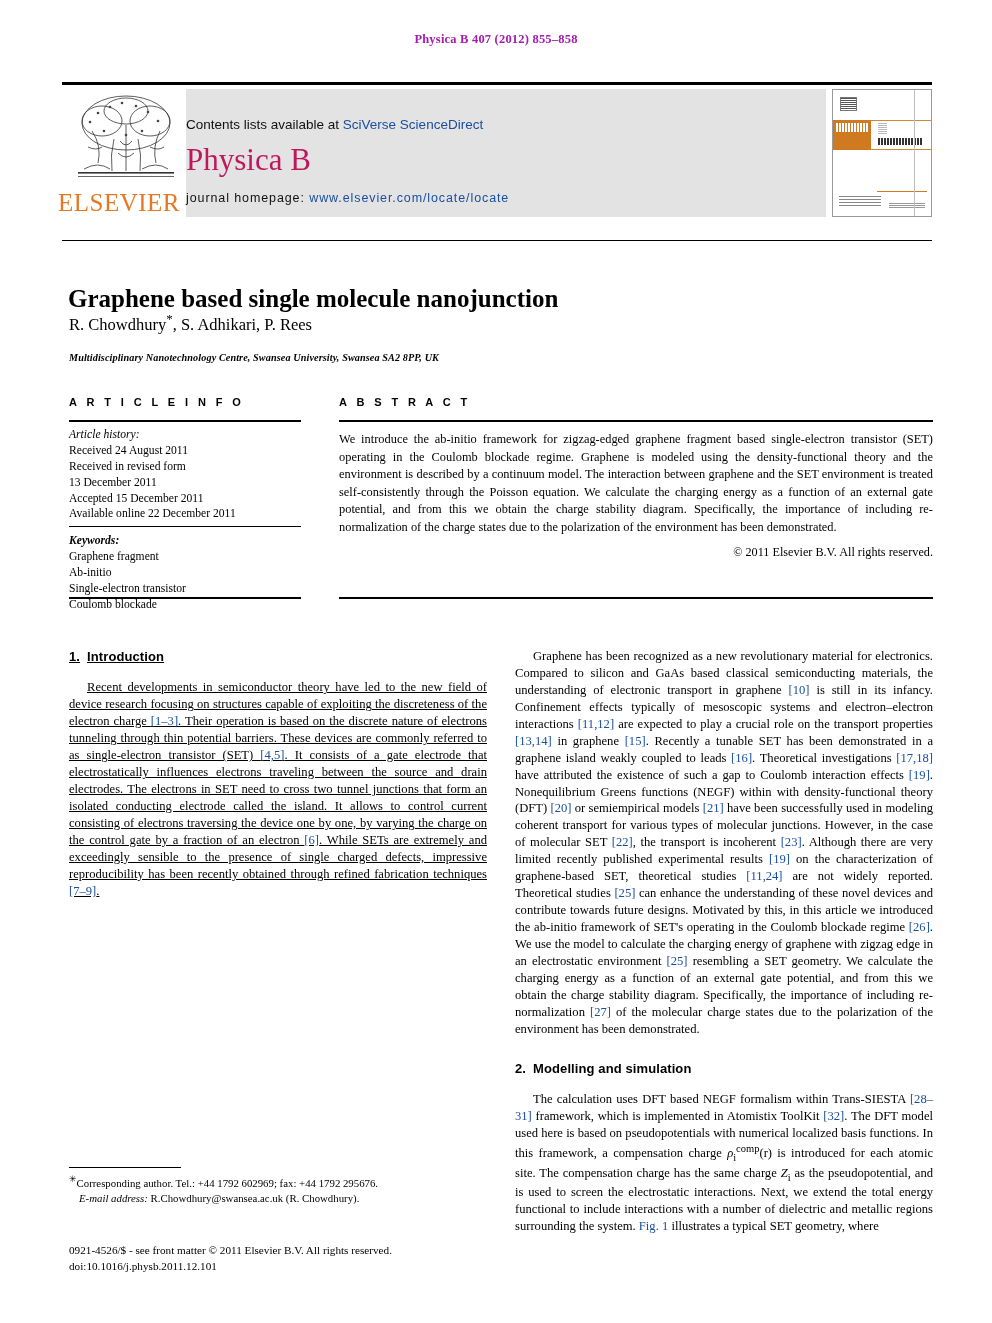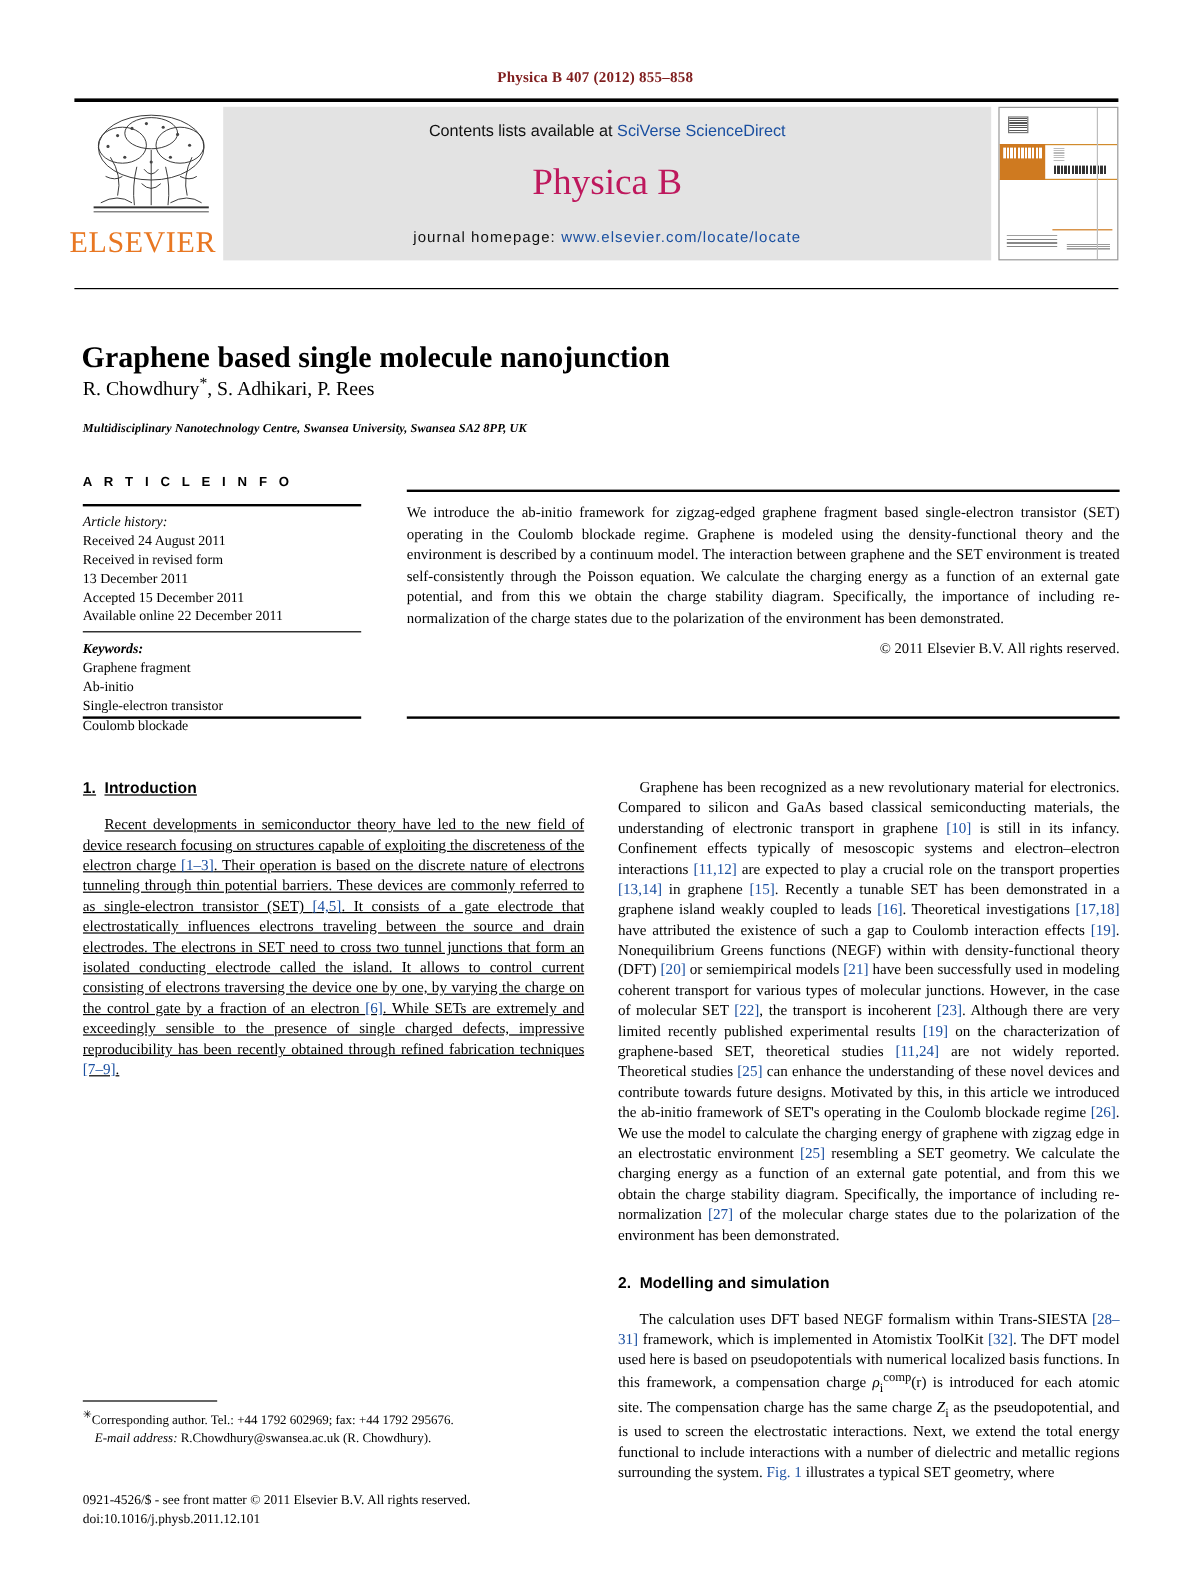--- a/index.html
+++ b/index.html
@@ -17,28 +17,28 @@
   .page {
     position: relative;
     width: 992px;
     height: 1323px;
     padding: 0;
   }
 
   
   .running-head {
     position: absolute;
-    top: 57px;
+    top: 32px;
     left: 0;
     width: 992px;
     text-align: center;
     font-family: "Liberation Serif", serif;
     font-weight: bold;
     font-size: 12.5px;
-    color: #7f1d1d;
+    color: #a21caf;
     letter-spacing: 0.2px;
   }
 
   
   .masthead {
     position: absolute;
     top: 82px;
     left: 62px;
     width: 870px;
     border-top: 3px solid #000;
@@ -70,22 +70,22 @@
 
   .banner {
     flex: 1 1 auto;
     background: #e3e3e3;
     margin-left: 6px;
     margin-right: 6px;
     position: relative;
     display: flex;
     flex-direction: column;
     justify-content: space-between;
-    align-items: center;
-    padding: 12px 0 12px 0;
+    align-items: flex-start;
+    padding: 28px 0 12px 0;
   }
   .banner-top {
     font-family: "Liberation Sans", sans-serif;
     font-size: 13.5px;
     color: #111;
   }
   .banner-top a { color: #1a4fa0; text-decoration: none; }
   .banner-title {
     font-family: "Liberation Serif", serif;
     font-size: 31px;
@@ -409,20 +409,21 @@
     <div class="kw">
       <div class="it">Keywords:</div>
       <div>Graphene fragment</div>
       <div>Ab-initio</div>
       <div>Single-electron transistor</div>
       <div>Coulomb blockade</div>
     </div>
   </div>
 
   <div class="abs-col">
+    <div class="sec-label">A B S T R A C T</div>
     <div class="rule-thick"></div>
     <div class="abstract-body">We introduce the ab-initio framework for zigzag-edged graphene fragment based single-electron transistor (SET) operating in the Coulomb blockade regime. Graphene is modeled using the density-functional theory and the environment is described by a continuum model. The interaction between graphene and the SET environment is treated self-consistently through the Poisson equation. We calculate the charging energy as a function of an external gate potential, and from this we obtain the charge stability diagram. Specifically, the importance of including re-normalization of the charge states due to the polarization of the environment has been demonstrated.</div>
     <div class="copyright">© 2011 Elsevier B.V. All rights reserved.</div>
   </div>
 
   <div class="info-rule-bottom"></div>
   <div class="abs-rule-bottom"></div>
 
   <div class="body-col col-left" style="height: 500px; overflow: hidden; text-decoration: underline;">
     <h2 class="sec-head">

